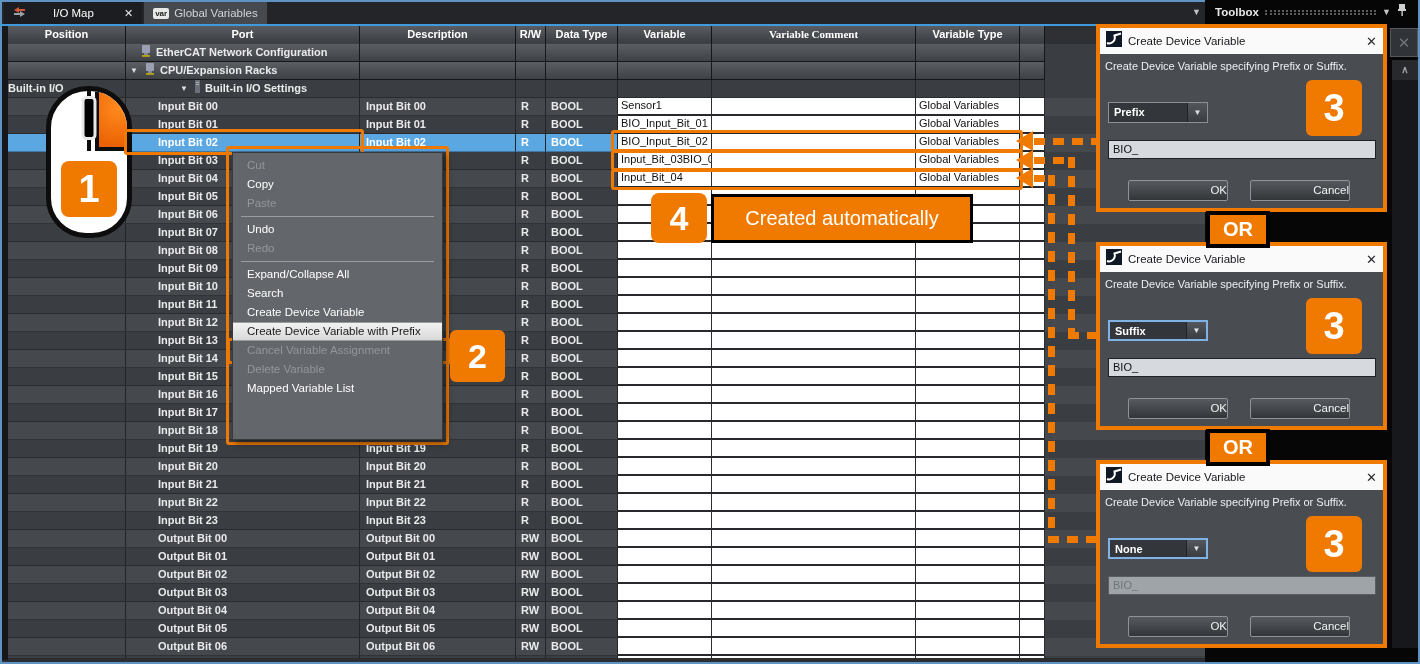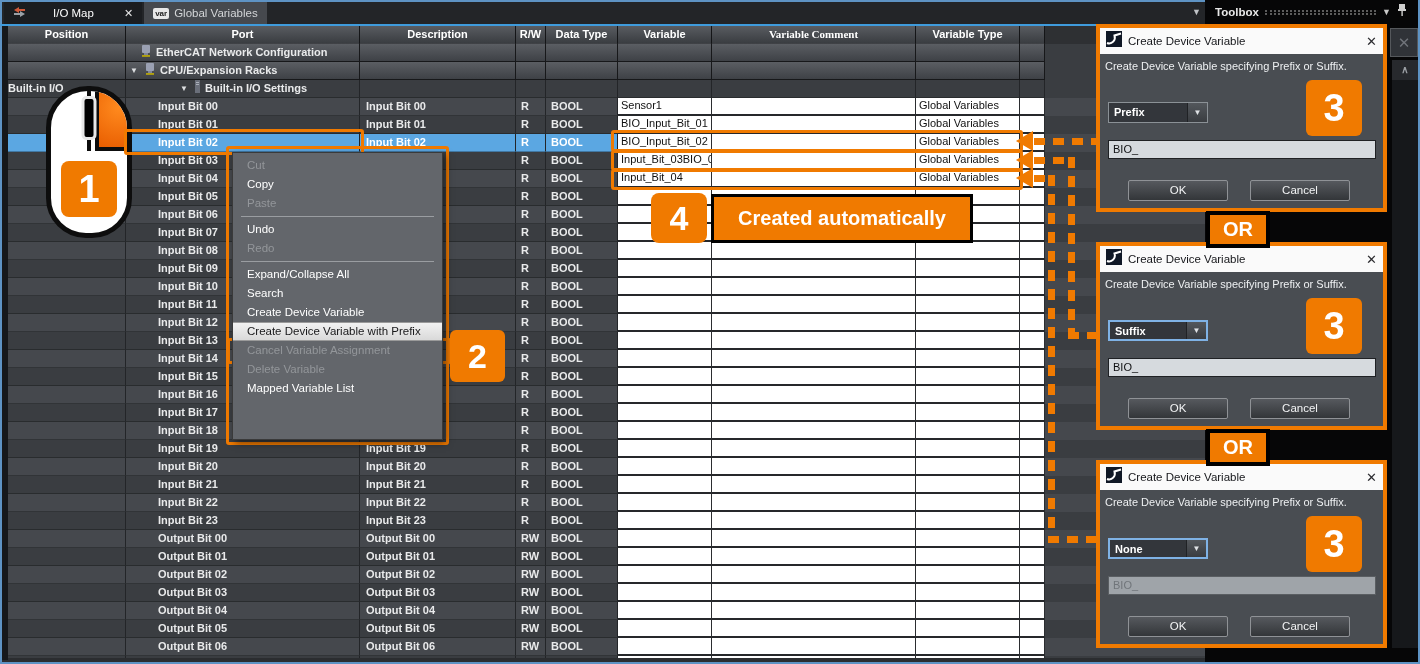--- a/index.html
+++ b/index.html
@@ -47,21 +47,21 @@
   #box-port{left:124px;top:129px;width:240px;height:26px;}
   #box-menu{left:226px;top:146px;width:223px;height:299px;}
   #box-menu-item{left:227px;top:338px;width:225px;height:26px;}
   #box-row2{left:611px;top:130px;width:412px;height:22px;}
   #box-row3{left:611px;top:150px;width:412px;height:21px;}
   #box-row4{left:611px;top:169px;width:412px;height:21px;}
   .nbadge{position:absolute;background:#F07A00;color:#fff;font-weight:bold;display:flex;align-items:center;justify-content:center;border-radius:6px;}
   #badge2{left:450px;top:330px;width:55px;height:52px;font-size:34px;}
   #badge4{left:651px;top:193px;width:56px;height:50px;font-size:34px;border-radius:8px;}
   #created{position:absolute;left:711px;top:194px;width:262px;height:49px;background:#F07A00;border:3px solid #000;
-           color:#fff;font-size:20px;font-weight:bold;display:flex;align-items:center;justify-content:center;}
+           color:#fff;font-size:20px;font-weight:normal;display:flex;align-items:center;justify-content:center;}
   .orb{position:absolute;left:1206px;width:64px;height:37px;background:#F07A00;border:4px solid #000;color:#fff;
        font-size:20px;font-weight:bold;display:flex;align-items:center;justify-content:center;}
   #or1{top:211px;} #or2{top:429px;}
   
   #mouse{position:absolute;left:46px;top:86px;width:86px;height:152px;}
   #mbody{position:absolute;left:0;top:0;right:0;bottom:0;background:#fff;border:5px solid #0d0d0d;border-radius:42px 42px 40px 40px;overflow:hidden;}
   #mbtnr{position:absolute;top:0;right:0;width:42%;height:60px;background:radial-gradient(circle at 70% 30%,#ff8a1e,#e85d00);border-left:4px solid #0d0d0d;border-bottom:4px solid #0d0d0d;border-radius:0 34px 0 0;}
   #mdiv{position:absolute;top:0;left:50%;width:4px;height:60px;background:#0d0d0d;transform:translateX(-50%);}
   #mwheel{position:absolute;top:5px;left:50%;transform:translateX(-50%);width:15px;height:44px;background:#000;border:3px solid #e8e8e8;border-radius:5px;}
   #badge1{left:50%;transform:translateX(-50%);top:70px;width:56px;height:56px;font-size:38px;border-radius:8px;}
@@ -83,21 +83,21 @@
   .dtitle{height:26px;background:#fafafa;display:flex;align-items:center;padding:0 6px;gap:6px;}
   .dtitle .t{font-size:11.5px;color:#15161a;flex:1;}
   .dclose{color:#2a2a2e;font-size:13px;}
   .dmsg{position:absolute;left:5px;top:32px;font-size:11px;color:#eef0f2;white-space:nowrap;}
   .ddrop{position:absolute;left:8px;top:74px;width:100px;height:21px;background:#33363b;border:1px solid #8b9196;display:flex;}
   .ddrop.focus{border:2px solid #7fb2e5;}
   .ddrop .dv{flex:1;color:#fff;font-size:11px;line-height:18px;padding-left:5px;font-weight:bold;overflow:hidden;}
   .ddrop .da{width:20px;background:linear-gradient(#53575c,#3a3d41);border-left:1px solid #202225;color:#dfe2e5;font-size:8px;display:flex;align-items:center;justify-content:center;}
   .dinput{position:absolute;left:8px;top:112px;width:268px;height:19px;background:#d6dade;border:1px solid #1f2124;color:#0f1012;font-size:11px;line-height:17px;padding-left:4px;}
   .dinput.disabled{background:#9fa4a9;color:#70757a;border-color:#5a5e62;}
-  .dbtn{position:absolute;top:152px;width:100px;height:21px;background:linear-gradient(#56595e,#333639);border:1px solid #8f9296;color:#f2f3f4;font-size:11.5px;text-align:center;line-height:19px;border-radius:2px;}
+  .dbtn{position:absolute;top:152px;width:100px;height:21px;background:linear-gradient(#56595e,#333639);border:1px solid #8f9296;color:#f2f3f4;font-size:11.5px;text-align:right;line-height:19px;border-radius:2px;}
   .dbtn.ok{left:28px;} .dbtn.cancel{left:150px;}
   .dbadge{position:absolute;left:206px;top:52px;width:56px;height:56px;font-size:38px;background:#F07A00;color:#fff;font-weight:bold;display:flex;align-items:center;justify-content:center;border-radius:6px;}
 </style>
 </head>
 <body>
 
 <div id="window">
 
   <div id="tabbar">
     <div class="tab active">

